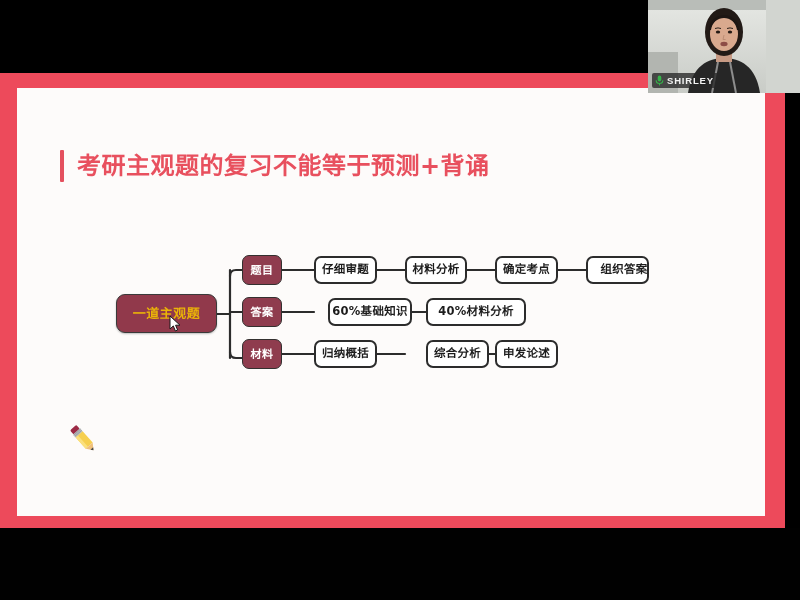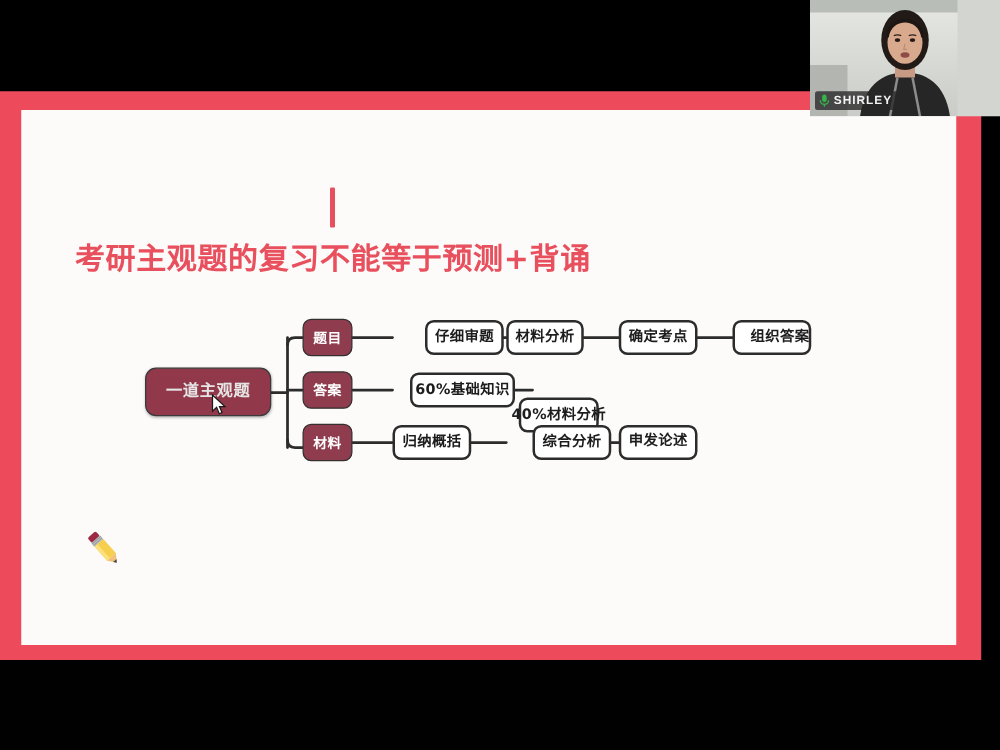--- a/index.html
+++ b/index.html
@@ -49,21 +49,20 @@
     background: #fdfbfa;
   }
 
   
   .title-row {
     position: absolute;
     left: 43px; top: 62px;
     display: flex;
     align-items: center;
     gap: 13px;
-    flex-direction: column;
   }
   .title-bar-accent {
     width: 4px;
     height: 32px;
     background: #e4505e;
     border-radius: 1px;
   }
   .slide-title {
     font-size: 24px;
     font-weight: bold;
@@ -91,21 +90,21 @@
     line-height: 1;
   }
 
   
   .node-root {
     left: 99px; top: 206px;
     width: 101px; height: 39px;
     background: #91394b;
     border: 1.5px solid #3a3a3a;
     border-radius: 9px;
-    color: #e5e5e5;
+    color: #eab308;
     font-size: 13px;
     font-weight: bold;
     letter-spacing: 0.5px;
     box-shadow: 0 1px 2px rgba(0,0,0,0.25);
   }
 
   
   .node-l2 {
     width: 40px; height: 30px;
     background: #8f3c4e;
@@ -128,28 +127,28 @@
     border: 2px solid #2c2c2c;
     border-radius: 7px;
     color: #1d1d1d;
     font-size: 11.5px;
     font-weight: bold;
     letter-spacing: 0.3px;
     padding: 0 7px;
   }
 
   
-  .leaf-a1 { left: 297px; top: 168px; width: 63px; margin-left: 26px; }
+  .leaf-a1 { left: 297px; top: 168px; width: 63px; }
   .leaf-a2 { left: 388px; top: 168px; width: 62px; }
   .leaf-a3 { left: 478px; top: 168px; width: 63px; }
   .leaf-a4 { left: 569px; top: 168px; width: 63px; padding-left: 20px; }
 
   
   .leaf-b1 { left: 311px; top: 210px; width: 84px; }
-  .leaf-b2 { left: 398px; top: 210px; width: 64px; margin-top: 20px; }
+  .leaf-b2 { left: 409px; top: 210px; width: 100px; }
 
   
   .leaf-c1 { left: 297px; top: 252px; width: 63px; }
   .leaf-c2 { left: 409px; top: 252px; width: 63px; }
   .leaf-c3 { left: 478px; top: 252px; width: 63px; font-family: Liberation Mono, monospace; }
 
   .connectors {
     position: absolute;
     left: 0; top: 0;
     width: 748px; height: 428px;

